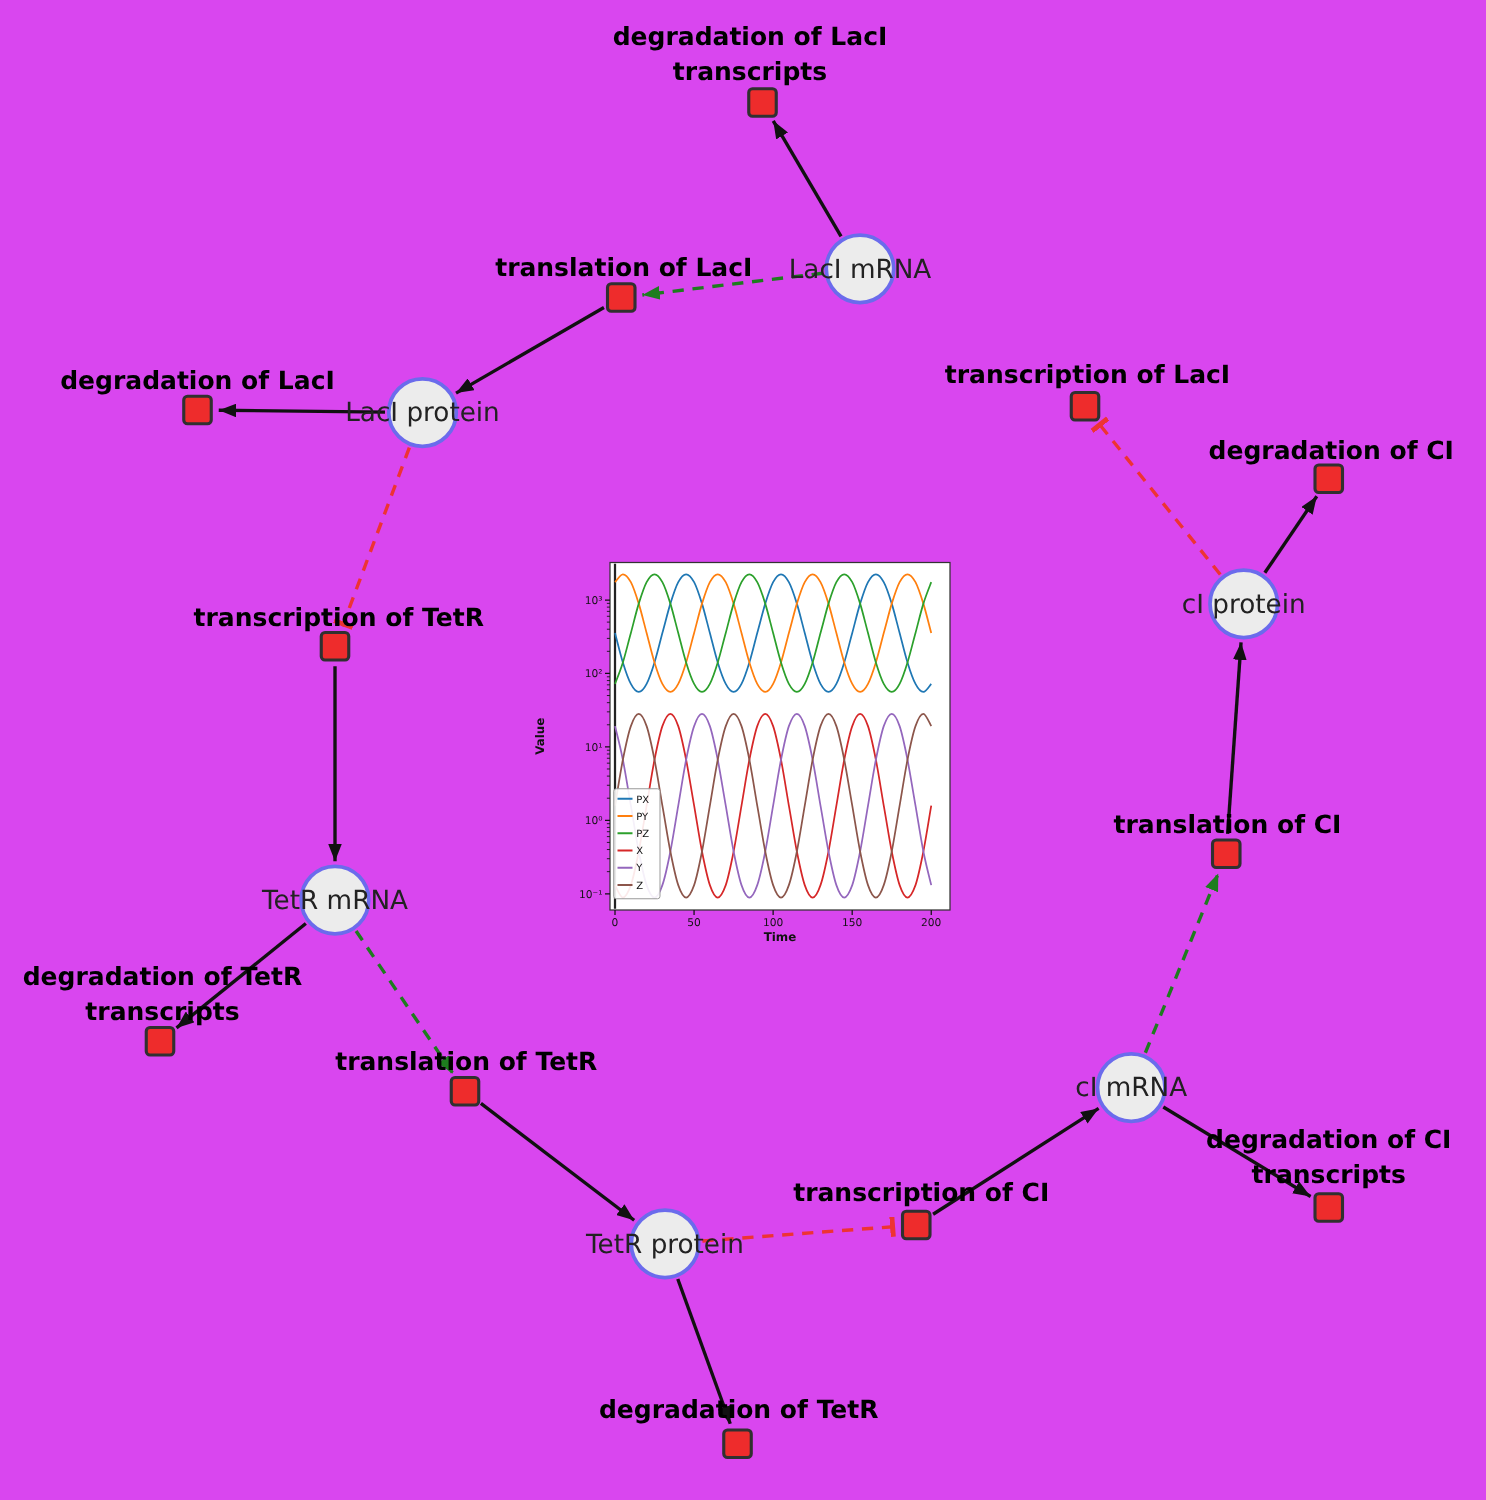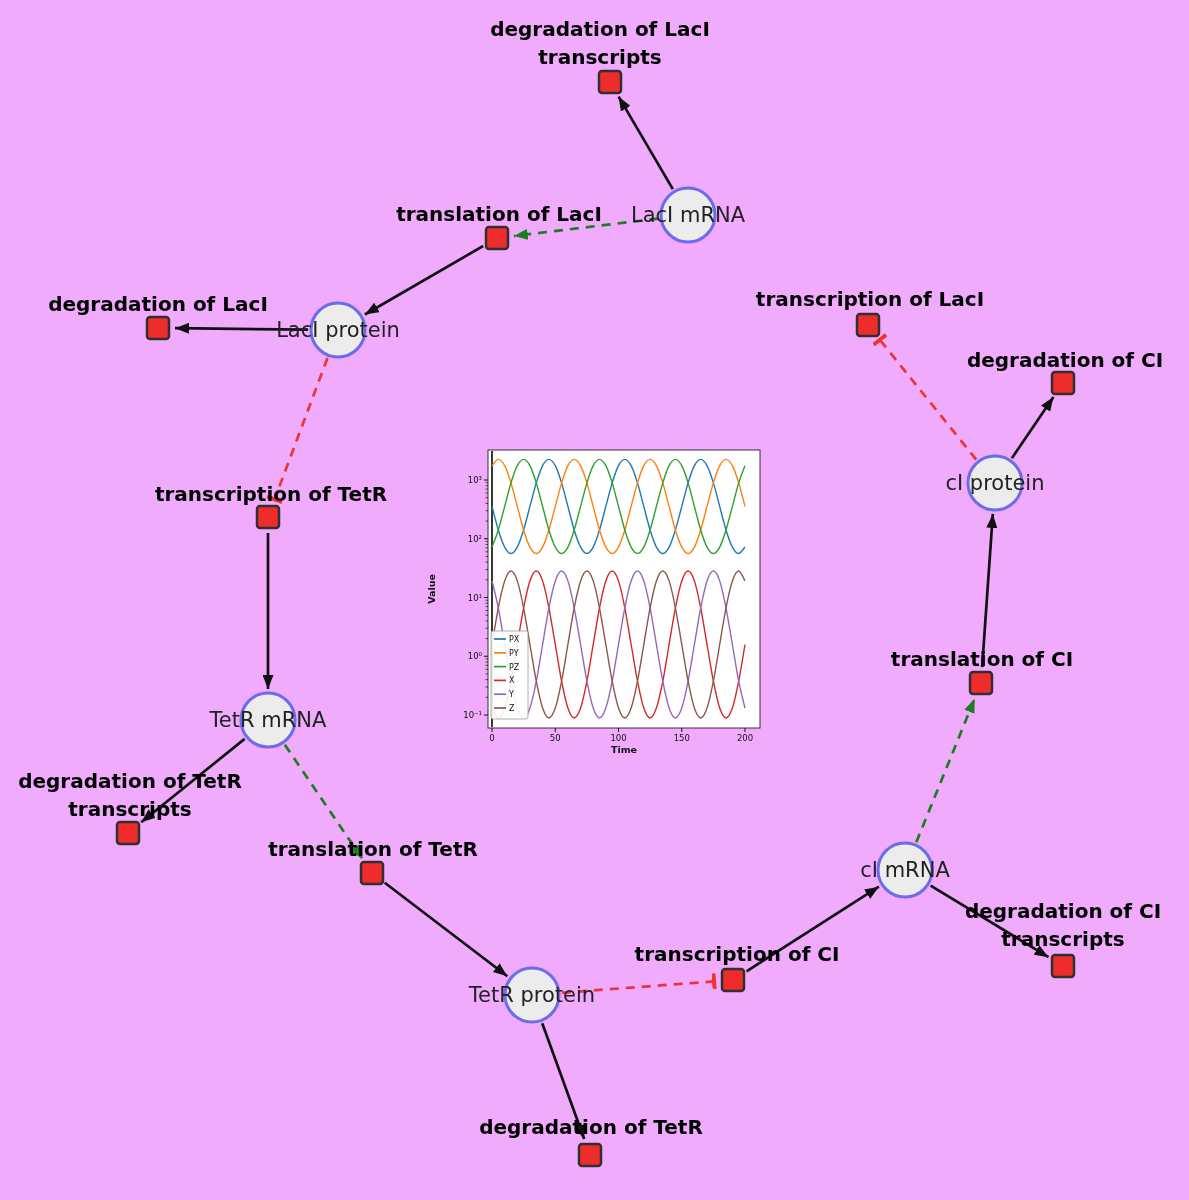--- a/index.html
+++ b/index.html
@@ -1,17 +1,17 @@
 <!DOCTYPE html>
 <html><head>
 <meta charset="utf-8">
 <style>
   html,body{margin:0;padding:0;background:#fff;}
   .canvas{
-    position:relative;width:1189px;height:1200px;background:#f0abfc;overflow:hidden;
+    position:relative;width:1189px;height:1200px;background:#d946ef;overflow:hidden;
     font-family:"DejaVu Sans","Liberation Sans",sans-serif;
   }
   svg{position:absolute;left:0;top:0;}
   #network{width:1189px;height:1200px;}
   #inset{left:425px;top:445px;width:340px;height:310px;}
   .rlabel{font-family:"DejaVu Sans","Liberation Sans",sans-serif;font-size:20px;font-weight:bold;fill:#000;}
   .slabel{font-family:"DejaVu Sans","Liberation Sans",sans-serif;font-size:21px;font-weight:400;fill:#222;}
   .ticklab{font-family:"DejaVu Sans","Liberation Sans",sans-serif;font-size:8.5px;fill:#111;}
   .axlab{font-family:"DejaVu Sans","Liberation Sans",sans-serif;font-size:9.5px;font-weight:bold;fill:#111;}
   .leglab{font-family:"DejaVu Sans","Liberation Sans",sans-serif;font-size:8px;fill:#111;}

